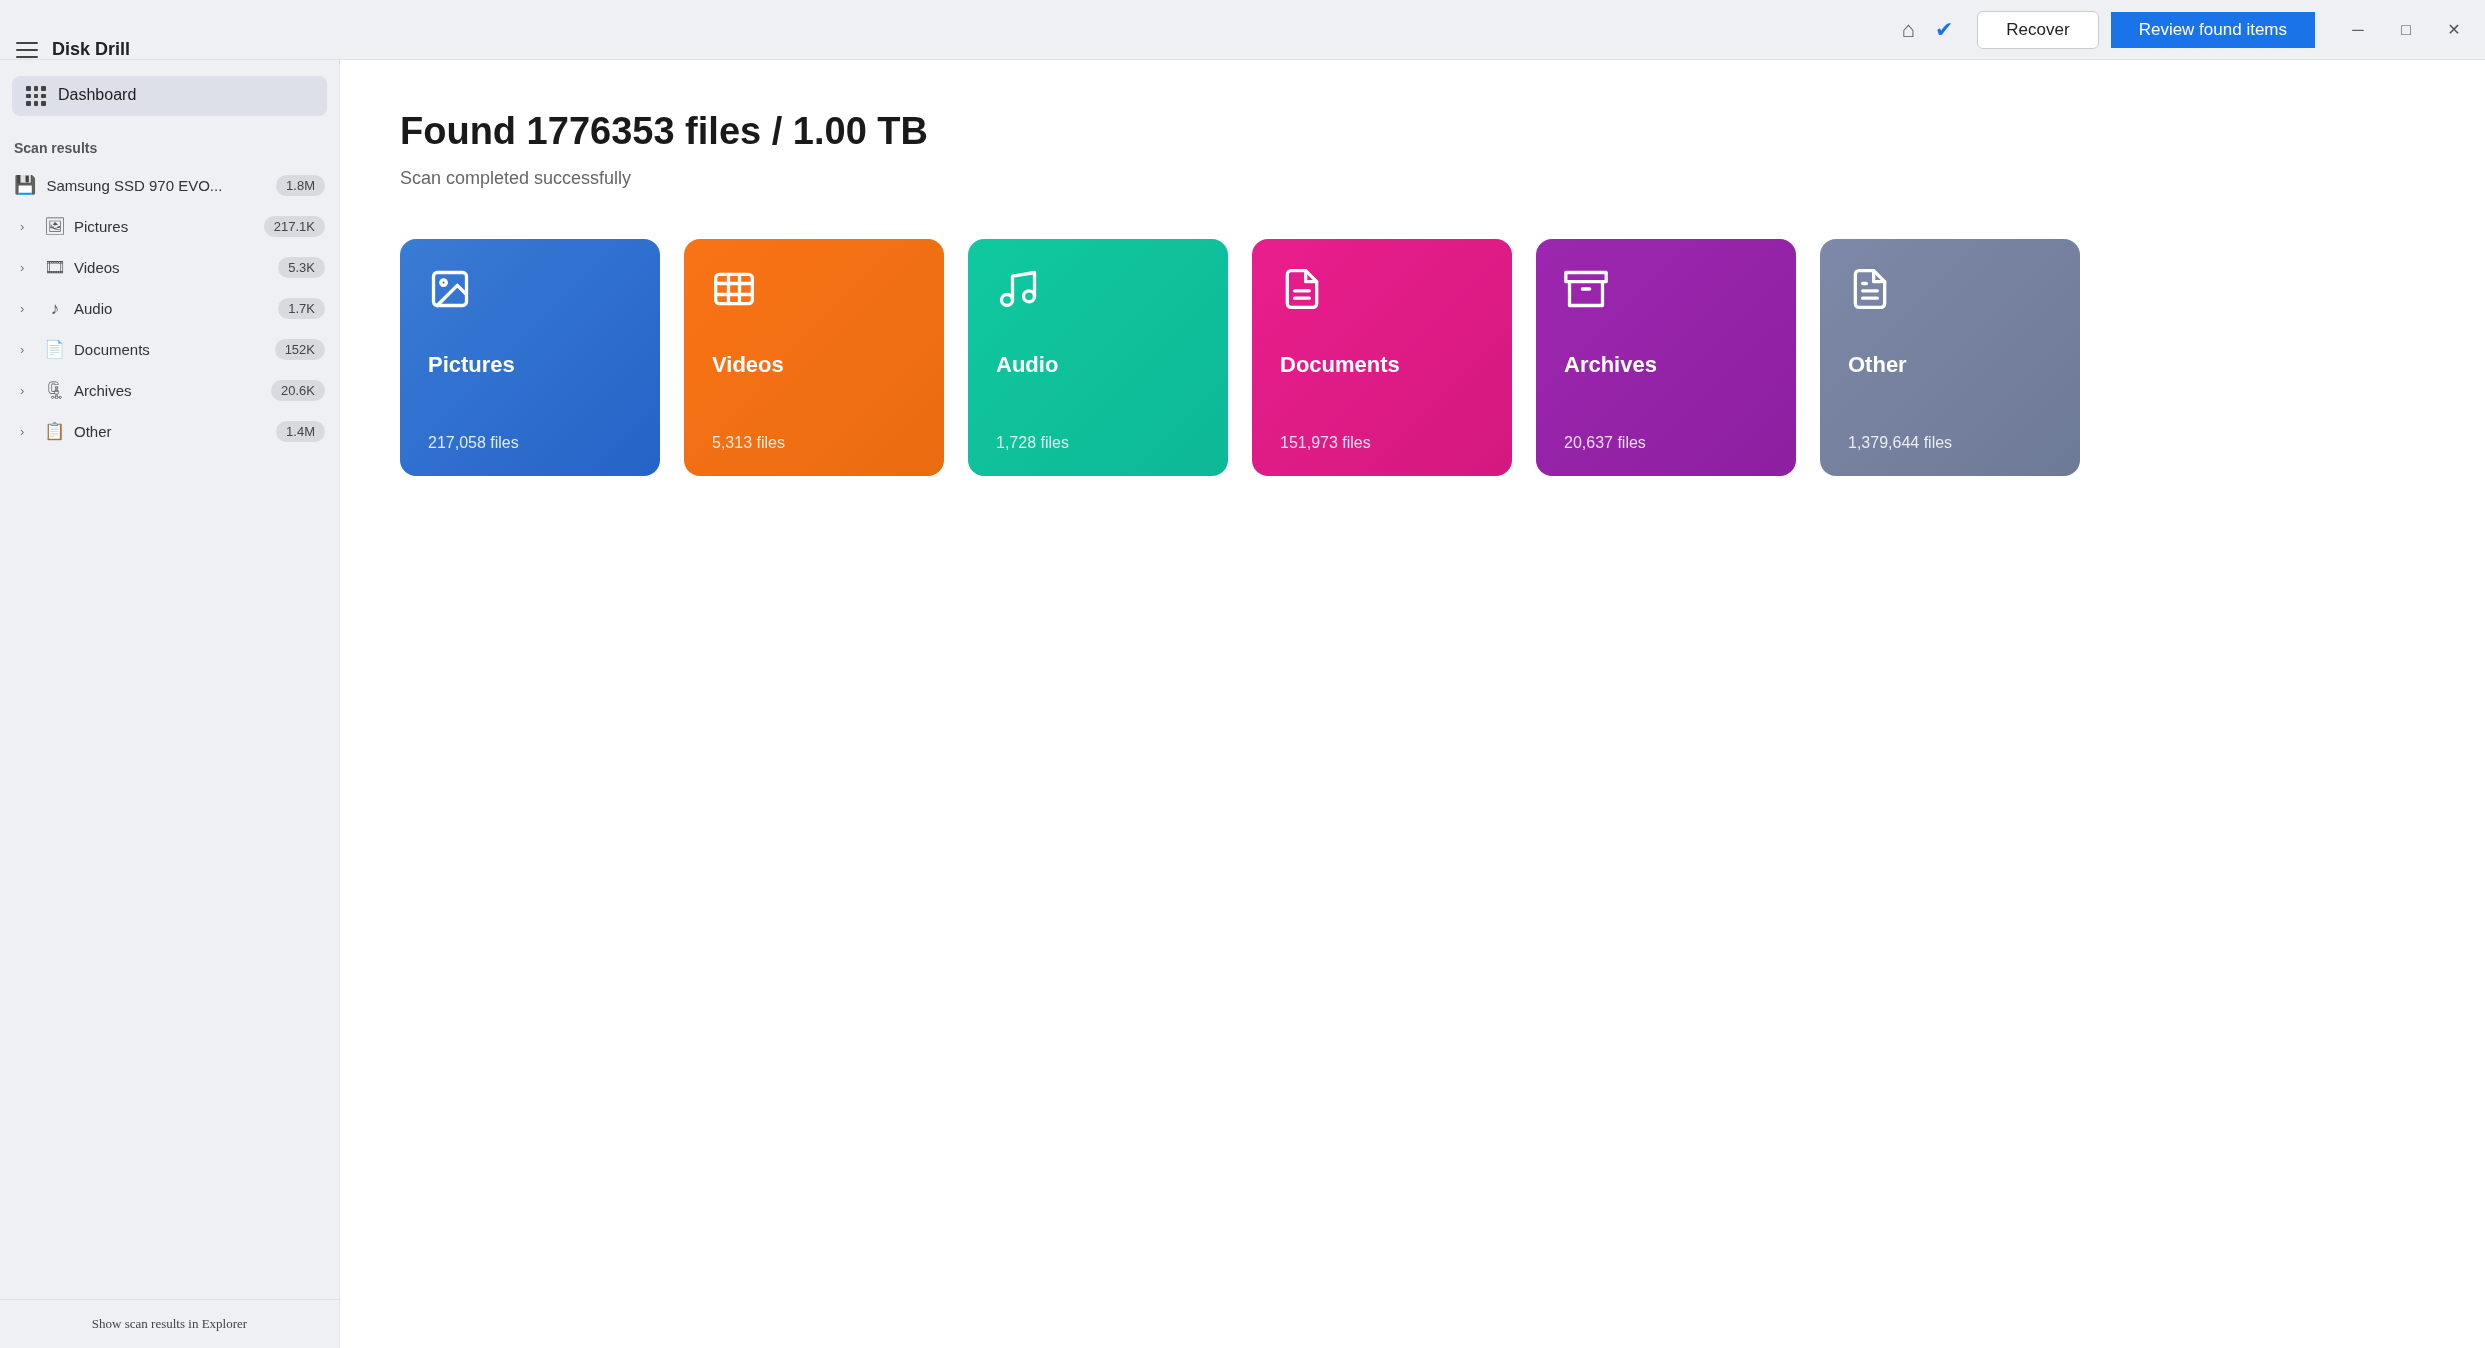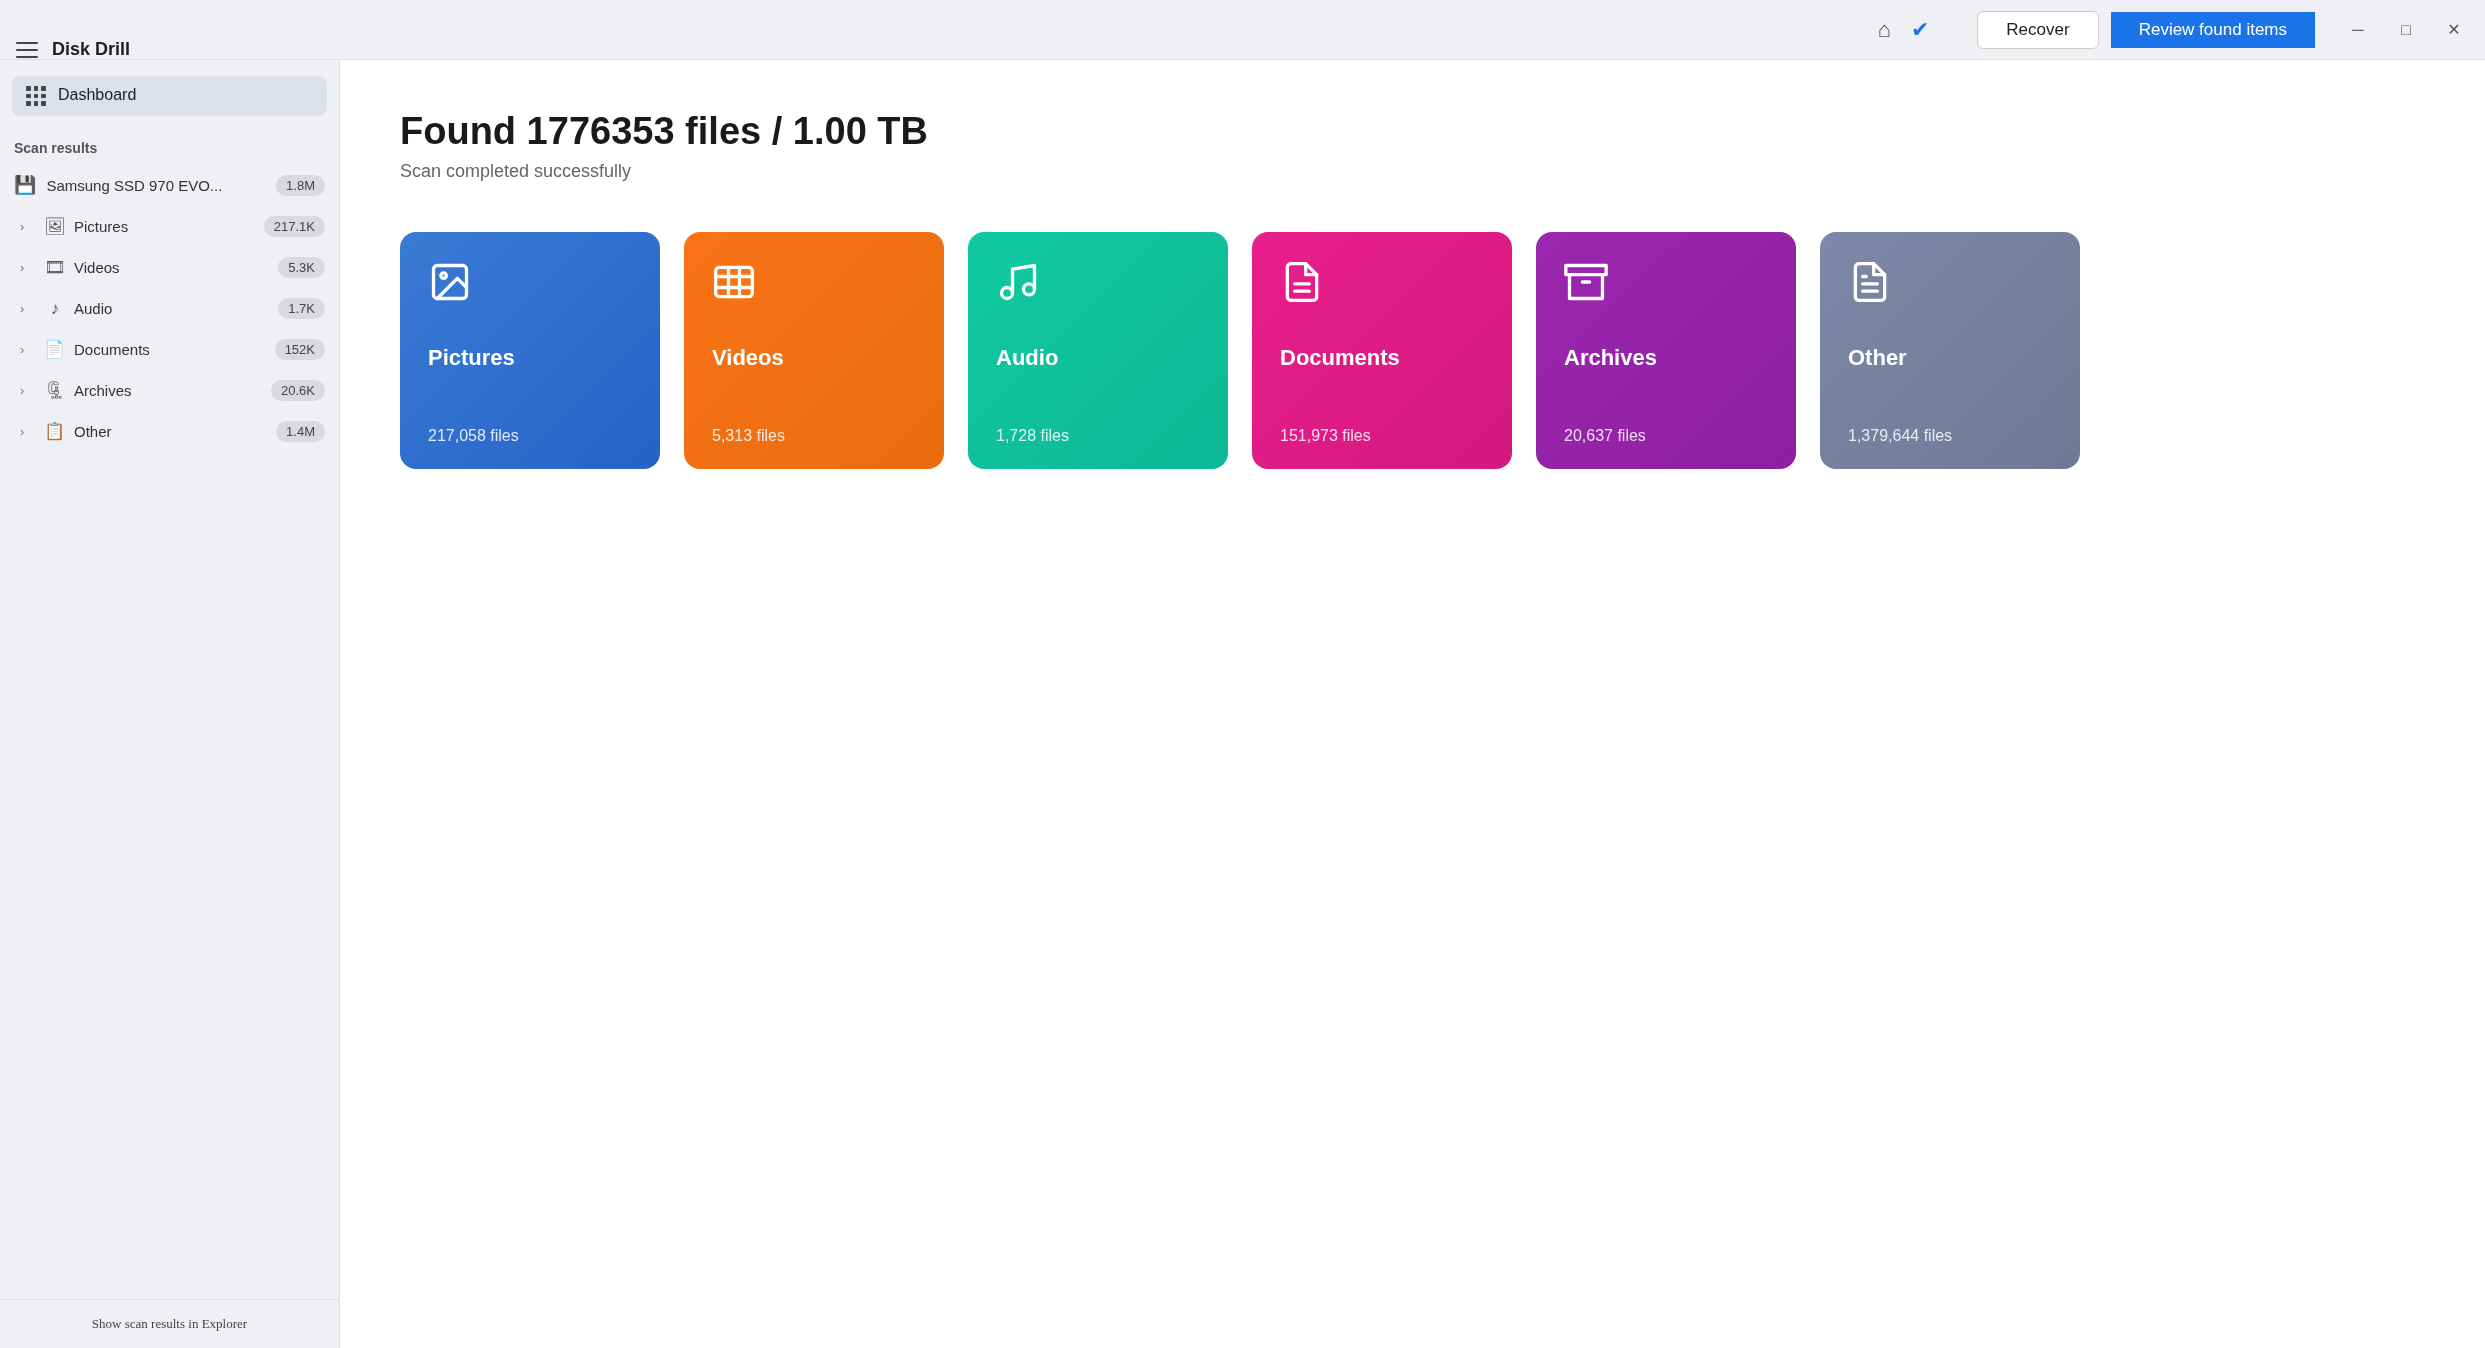--- a/index.html
+++ b/index.html
@@ -54,21 +54,20 @@
       gap: 12px;
     }
     .btn-recover {
       background: #fff;
       border: 1px solid #ccc;
       border-radius: 6px;
       padding: 8px 28px;
       font-size: 17px;
       cursor: pointer;
       color: #222;
-      margin-left: 24px;
     }
     .btn-review {
       background: #1a73e8;
       border: none;
       border-radius: 0;
       padding: 8px 28px;
       font-size: 17px;
       cursor: pointer;
       color: #fff;
       font-weight: 500;
@@ -217,21 +216,21 @@
       flex: 1;
       background: #fff;
       padding: 50px 60px;
       overflow-y: auto;
     }
 
     .found-title {
       font-size: 38px;
       font-weight: 700;
       color: #1a1a1a;
-      margin-bottom: 8px;
+      margin-bottom: 15px;
     }
     .scan-status {
       font-size: 18px;
       color: #666;
       margin-bottom: 50px;
     }
 
     
     .cards-row {
       display: flex;

